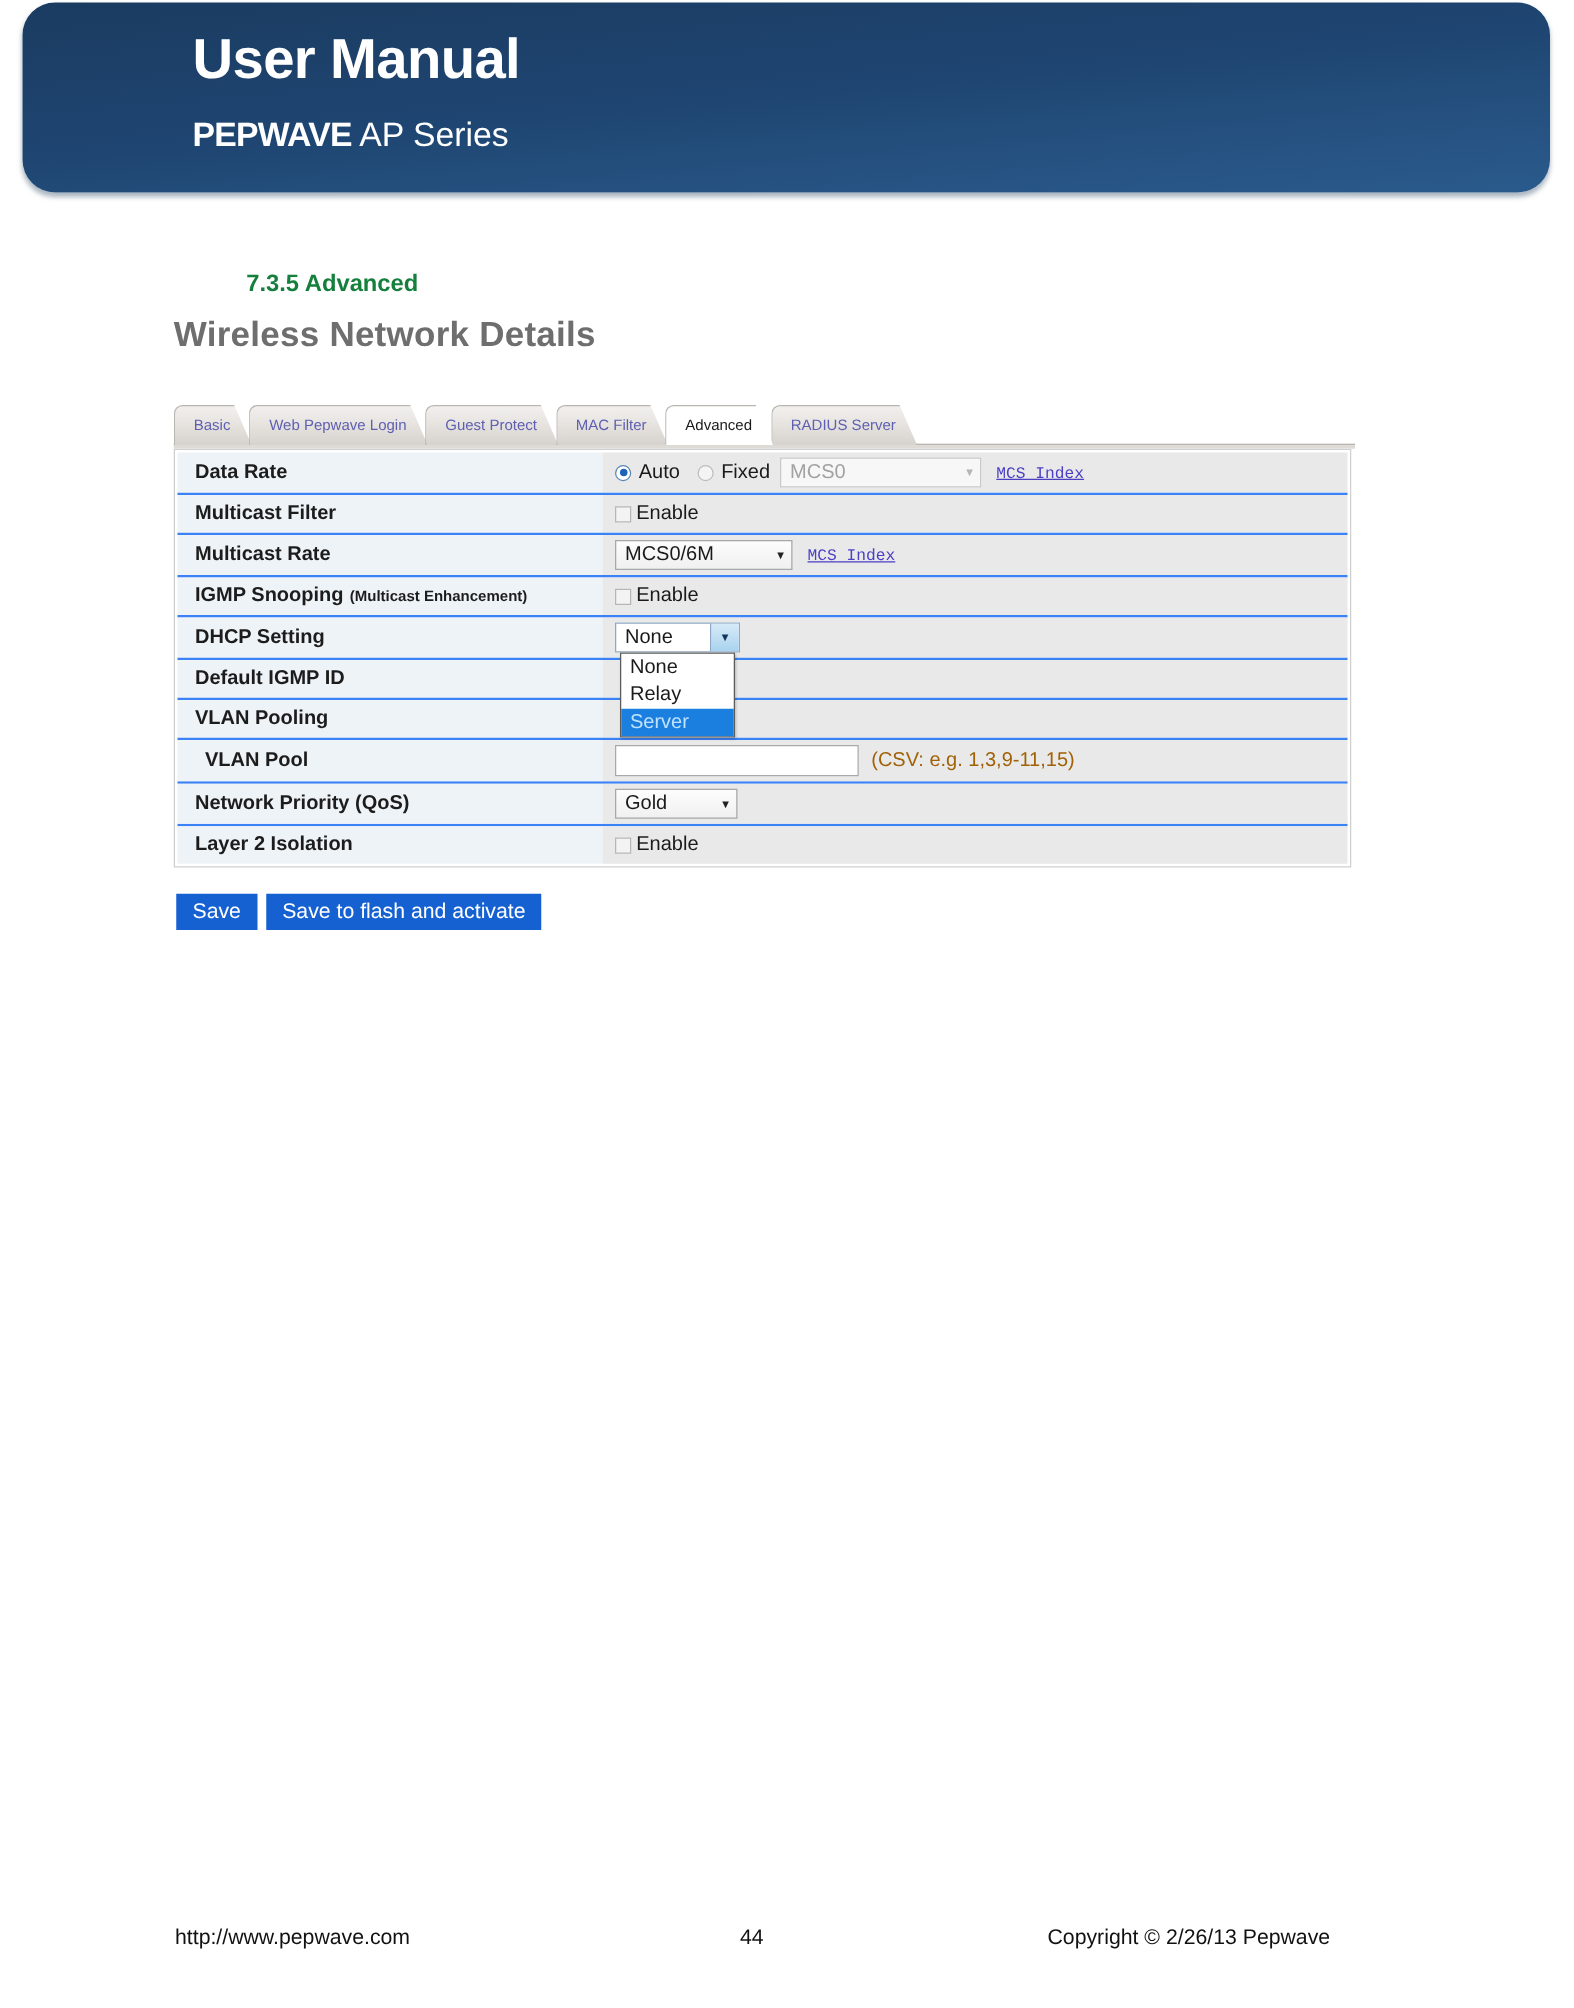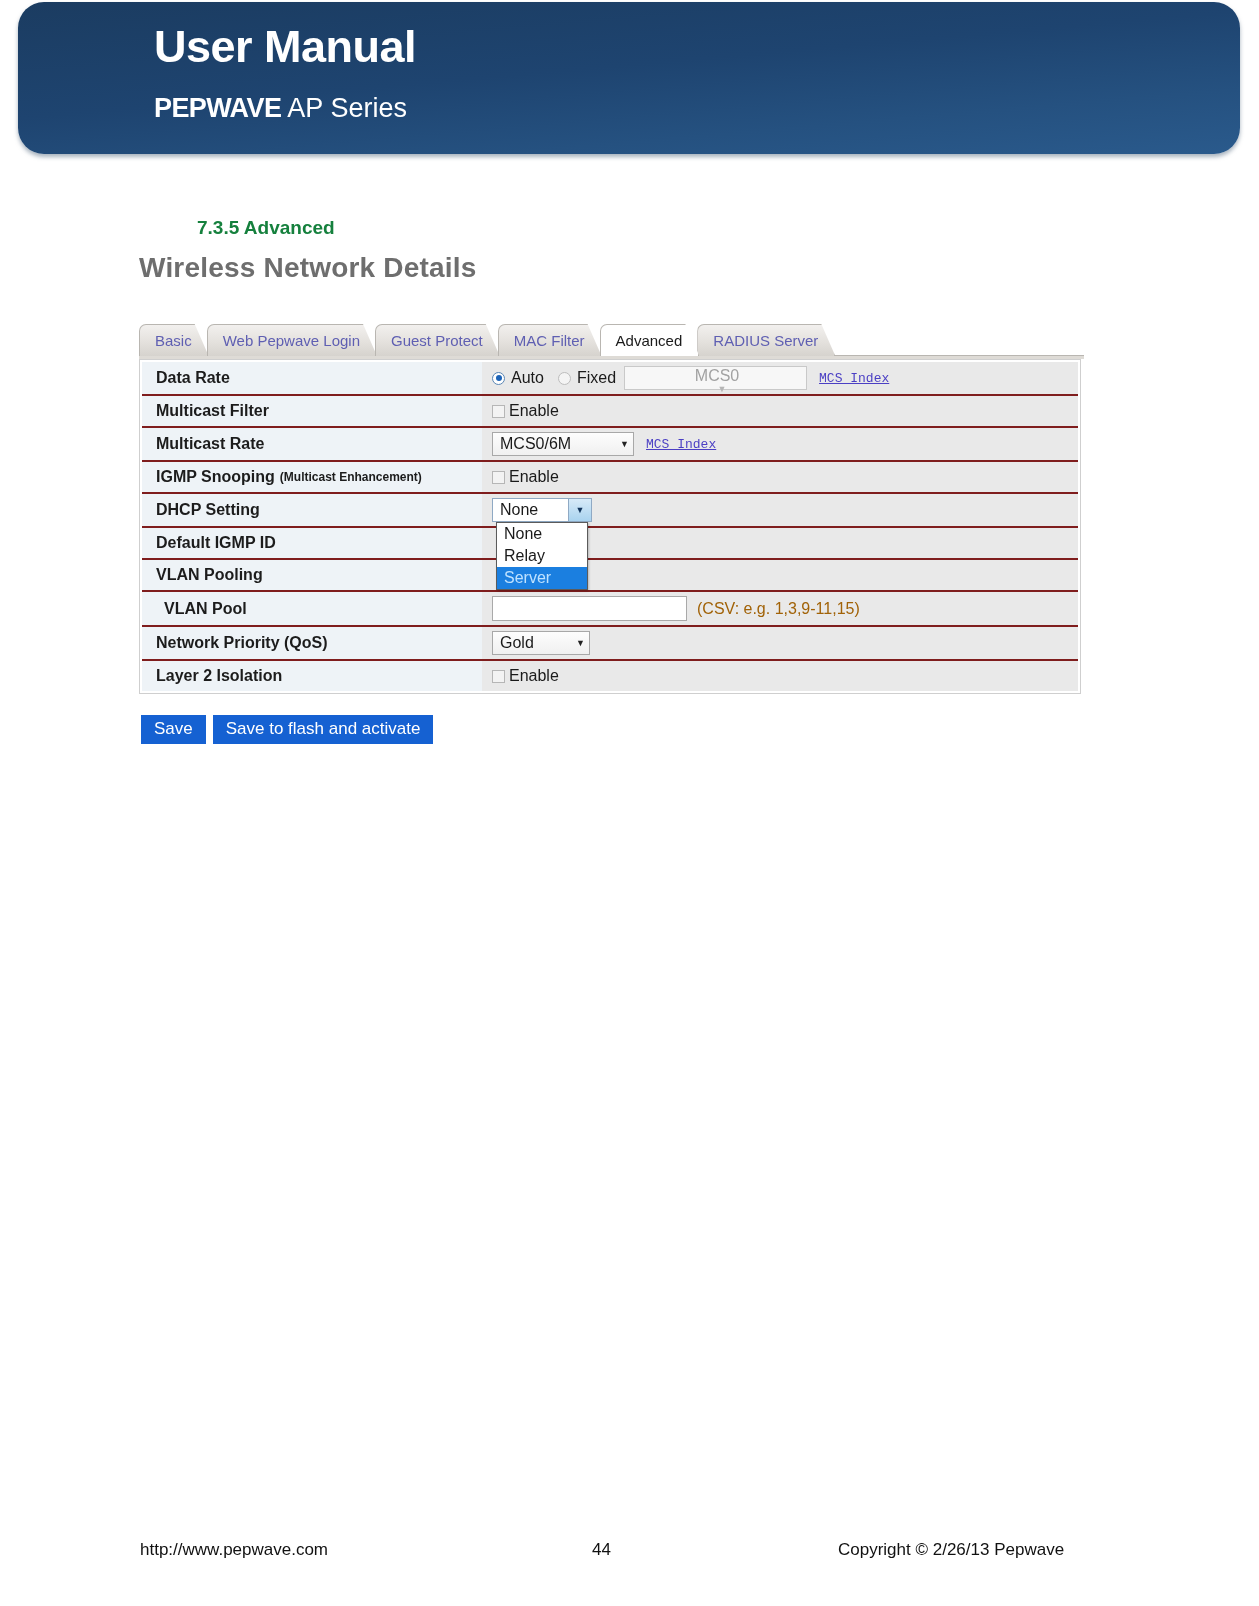--- a/index.html
+++ b/index.html
@@ -95,21 +95,21 @@
     position: relative;
     height: 34px;
     display: flex;
     align-items: flex-end;
   }
   .tab {
     position: relative;
     height: 32px;
     line-height: 31px;
     padding: 0 16px 0 15px;
-    font-size: 15px;
+    font-size: 12px;
     color: #5f5fb2;
     background: linear-gradient(to bottom, #f2f0ee 0%, #e4e1dd 55%, #d6d3ce 100%);
     border: 1px solid #b9b6b1;
     border-bottom: none;
     border-radius: 7px 0 0 0;
     margin-right: -2px;
     white-space: nowrap;
     box-sizing: border-box;
     clip-path: polygon(0 0, calc(100% - 14px) 0, 100% 100%, 0 100%);
   }
@@ -133,21 +133,21 @@
     padding: 2px;
     box-sizing: border-box;
     width: 942px;
     position: relative;
     z-index: 1;
   }
   .row {
     display: flex;
     align-items: center;
     min-height: 30px;
-    border-bottom: 2px solid #7f1d1d;
+    border-bottom: 2px solid #3b82f6;
     position: relative;
   }
   .row:last-child { border-bottom: none; }
   .cell-label {
     width: 340px;
     flex: 0 0 340px;
     background: #eef3f7;
     font-size: 16px;
     font-weight: bold;
     color: #1c1c1c;
@@ -241,21 +241,21 @@
     margin-left: 10px;
     color: #222222;
     line-height: 1;
   }
   .select.disabled {
     color: #a2a2a2;
     border-color: #c9c9c9;
     background: #f7f7f7;
   }
   .select.disabled .arrow { color: #b5b5b5; }
-  .select.w-mcs0 { width: 183px; flex-direction: column; }
+  .select.w-mcs0 { width: 161px; }
   .select.w-mrate { width: 142px; }
   .select.w-qos { width: 98px; }
 
   
   .combo-open {
     position: relative;
     display: inline-block;
     vertical-align: middle;
   }
   .combo-head {

